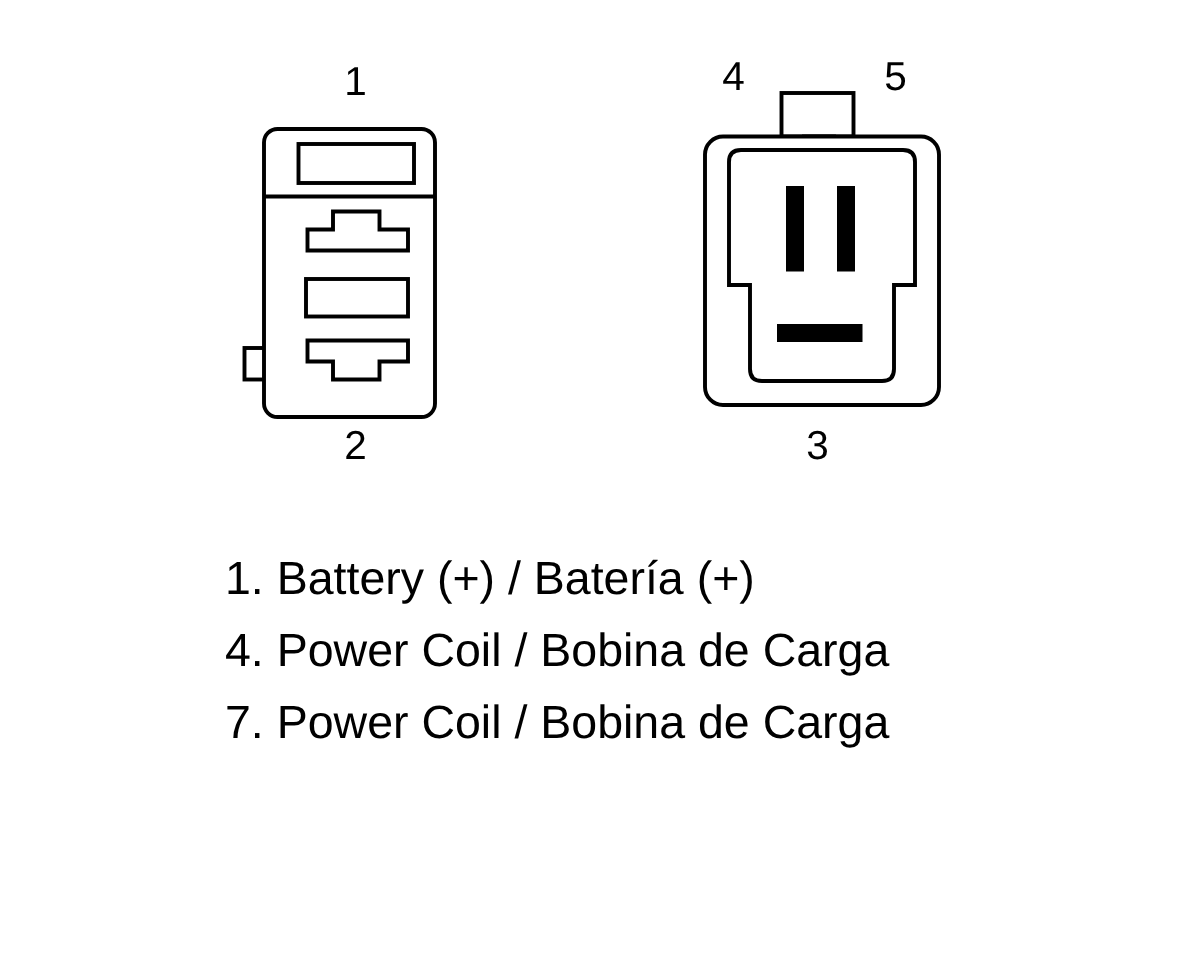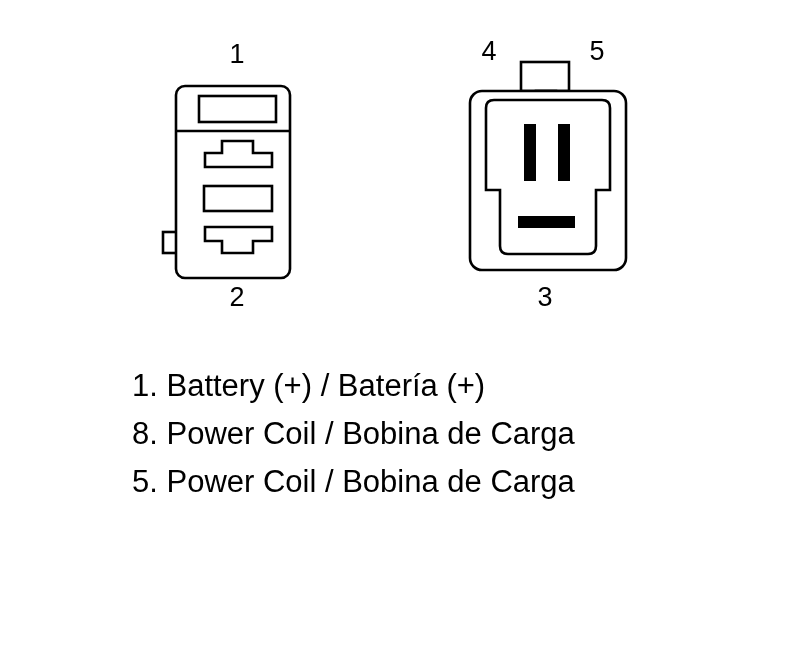--- a/index.html
+++ b/index.html
@@ -24,21 +24,21 @@
     color: #000;
     user-select: none;
   }
   #diagram-svg {
     position: absolute;
     left: 0;
     top: 0;
   }
   .legend {
     position: absolute;
-    left: 132px;
+    left: 150px;
     top: 362px;
     width: 620px;
   }
   .legend-item {
     font-size: 31px;
     line-height: 48px;
     white-space: nowrap;
     color: #000;
   }
 </style>
@@ -97,17 +97,17 @@
 
         <rect x="524" y="124" width="12" height="57" fill="#000000" stroke="none"></rect>
         <rect x="558" y="124" width="12" height="57" fill="#000000" stroke="none"></rect>
         <rect x="518" y="216" width="57" height="12" fill="#000000" stroke="none"></rect>
       </g>
     </g>
   </svg>
 
   <div class="legend">
     <div class="legend-item">1. Battery (+) / Batería (+)</div>
-    <div class="legend-item">8. Power Coil / Bobina de Carga</div>
-    <div class="legend-item">5. Power Coil / Bobina de Carga</div>
+    <div class="legend-item">4. Power Coil / Bobina de Carga</div>
+    <div class="legend-item">7. Power Coil / Bobina de Carga</div>
   </div>
 
 </div>
 
 </body></html>

